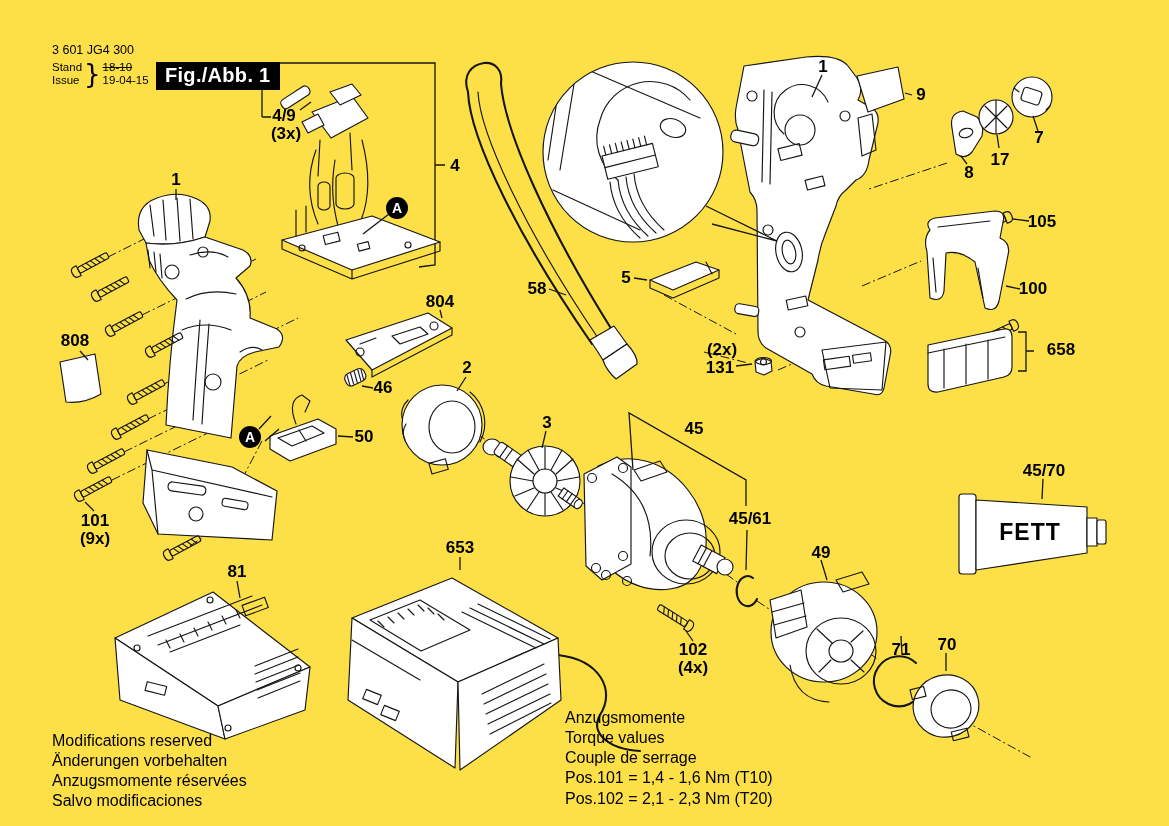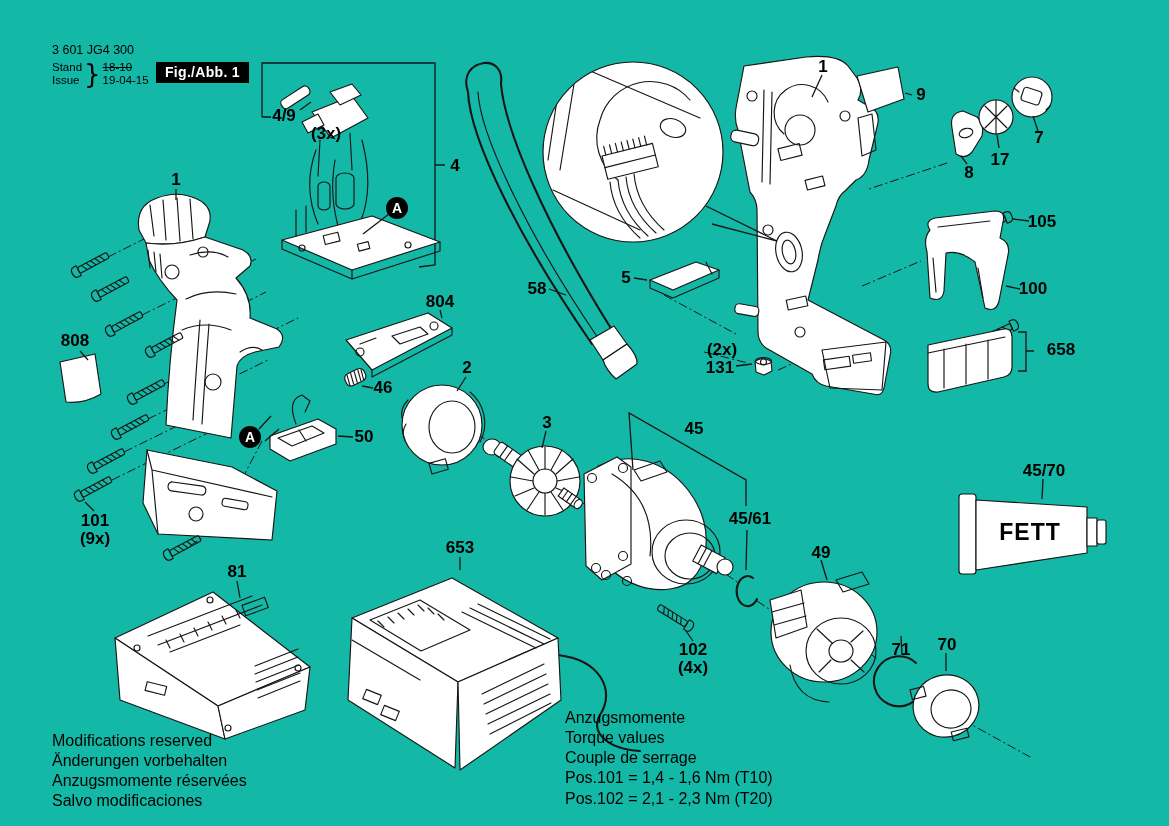--- a/index.html
+++ b/index.html
@@ -1,33 +1,33 @@
 <!DOCTYPE html>
 <html><head>
 <meta charset="utf-8">
 <style>
   html,body{margin:0;padding:0;background:#fff}
-  .stage{position:relative;width:1169px;height:826px;background:#14b8a6;overflow:hidden;
+  .stage{position:relative;width:1169px;height:826px;background:#fde047;overflow:hidden;
          font-family:"Liberation Sans",sans-serif;color:#000}
   svg.art{position:absolute;left:0;top:0}
   svg.art *{vector-effect:non-scaling-stroke}
   .ln{stroke:#161616;fill:none;stroke-width:1.15;stroke-linecap:round;stroke-linejoin:round}
   .ln2{stroke:#161616;fill:none;stroke-width:2.1;stroke-linecap:round;stroke-linejoin:round}
   .wf{stroke:#161616;fill:#fff;stroke-width:1.15;stroke-linejoin:round}
   .dd{stroke:#161616;fill:none;stroke-width:1;stroke-dasharray:9 3 2 3}
   .ld{stroke:#161616;fill:none;stroke-width:1.3}
   .part-label{position:absolute;transform:translate(-50%,-50%);font-weight:bold;font-size:17px;white-space:nowrap}
   .hdr{position:absolute;left:52px;top:44px;font-size:12.5px;line-height:1.1}
   .hdr .pn{margin-bottom:3px}
   .si-row{display:flex;align-items:center;gap:2px;font-size:11.5px}
   .si-col{display:flex;flex-direction:column;line-height:1.15}
   .brace{font-size:26px;font-weight:400;line-height:1;transform:scaleY(1.05);font-family:"DejaVu Sans",sans-serif}
   .strike{text-decoration:line-through}
   .figbox{position:absolute;left:156px;top:62px;background:#000;color:#fff;font-weight:bold;
-          font-size:14px;padding:2px 9px 3px 9px;letter-spacing:.3px}
+          font-size:20px;padding:2px 9px 3px 9px;letter-spacing:.3px}
   .amark{position:absolute;width:22px;height:22px;border-radius:50%;background:#000;color:#fff;
          font-weight:bold;font-size:14px;display:flex;align-items:center;justify-content:center;
          transform:translate(-50%,-50%)}
   .fett{position:absolute;font-weight:bold;font-size:23px;transform:translate(-50%,-50%);letter-spacing:1px}
   .note{position:absolute;font-size:16px;line-height:1.26}
 </style>
 </head>
 <body>
 
 <div class="stage">
@@ -378,21 +378,21 @@
   </div>
   <div class="figbox">Fig./Abb. 1</div>
 
   <div id="labels">
       <div class="part-label" style="left: 176px; top: 180px;">1</div>
       <div class="part-label" style="left: 75px; top: 341px;">808</div>
       <div class="part-label" style="left: 95px; top: 521px;">101</div>
       <div class="part-label" style="left: 95px; top: 539px;">(9x)</div>
       <div class="part-label" style="left: 237px; top: 572px;">81</div>
       <div class="part-label" style="left: 284px; top: 116px;">4/9</div>
-      <div class="part-label" style="left: 286px; top: 134px; margin-left: 40px;">(3x)</div>
+      <div class="part-label" style="left: 286px; top: 134px;">(3x)</div>
       <div class="part-label" style="left: 455px; top: 166px;">4</div>
       <div class="part-label" style="left: 440px; top: 302px;">804</div>
       <div class="part-label" style="left: 383px; top: 388px; text-align: center;">46</div>
       <div class="part-label" style="left: 364px; top: 437px;">50</div>
       <div class="part-label" style="left: 467px; top: 368px;">2</div>
       <div class="part-label" style="left: 547px; top: 423px;">3</div>
       <div class="part-label" style="left: 460px; top: 548px;">653</div>
       <div class="part-label" style="left: 537px; top: 289px;">58</div>
       <div class="part-label" style="left: 626px; top: 278px;">5</div>
       <div class="part-label" style="left: 722px; top: 350px;">(2x)</div>

